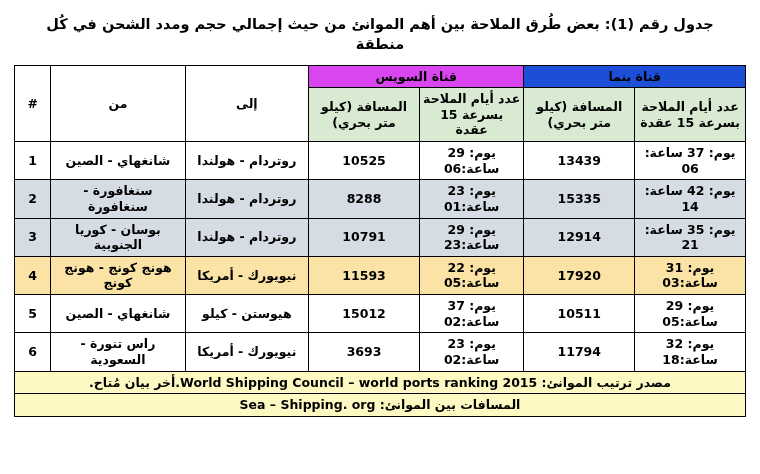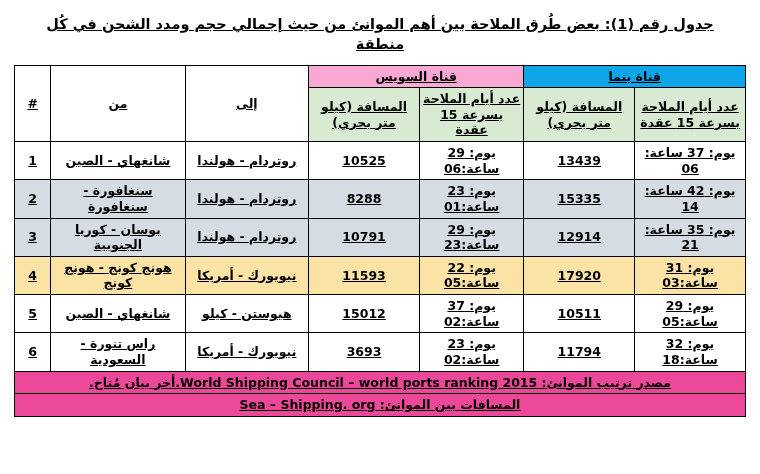--- a/index.html
+++ b/index.html
@@ -13,21 +13,20 @@
     font-family: "DejaVu Sans", sans-serif;
     color: #000000;
     overflow: hidden;
   }
   .page {
     width: 760px;
     height: 356px;
     position: relative;
     box-sizing: border-box;
     padding: 0;
-    text-decoration: underline;
   }
   .title {
     text-align: center;
     font-weight: bold;
     font-size: 14.5px;
     padding: 14px 20px 10px 20px;
     line-height: 1.4;
     direction: rtl;
   }
   .table-wrap {
@@ -52,24 +51,24 @@
   
   col.c-num    { width: 34px; }
   col.c-from   { width: 126px; }
   col.c-to     { width: 116px; }
   col.c-suez-d { width: 104px; }
   col.c-suez-t { width: 98px; }
   col.c-pan-d  { width: 104px; }
   col.c-pan-t  { width: 104px; }
 
   thead td.group-suez {
-    background: #f9a8d4;
+    background: #d946ef;
   }
   thead td.group-panama {
-    background: #0ea5e9;
+    background: #1d4ed8;
   }
   thead td.sub-suez {
     background: #d9ead3;
   }
   thead td.sub-panama {
     background: #d9ead3;
   }
   thead td.plain-head {
     background: #ffffff;
   }
@@ -78,21 +77,21 @@
     font-size: 12.5px;
     padding: 5px 3px;
   }
   tbody tr.row-white td { background: #ffffff; }
   tbody tr.row-gray td  { background: #d6dce4; }
   tbody tr.row-gold td  { background: #fbe3a6; }
 
   tbody td.cell-num { font-weight: bold; }
 
   tfoot td {
-    background: #ec4899;
+    background: #fef9c3;
     font-size: 12.5px;
     font-weight: bold;
     padding: 6px 8px;
     text-align: center;
   }
 </style>
 </head>
 <body>
 
 <div class="page">

